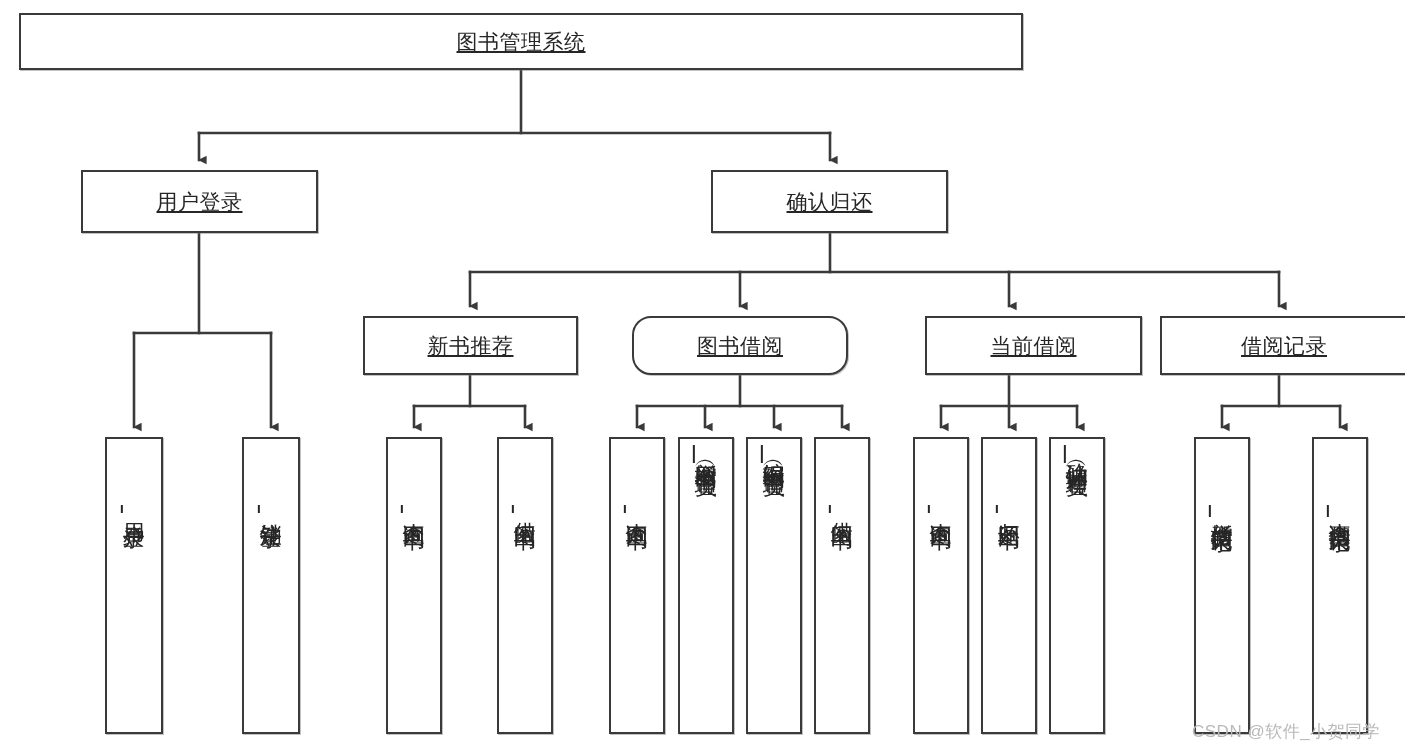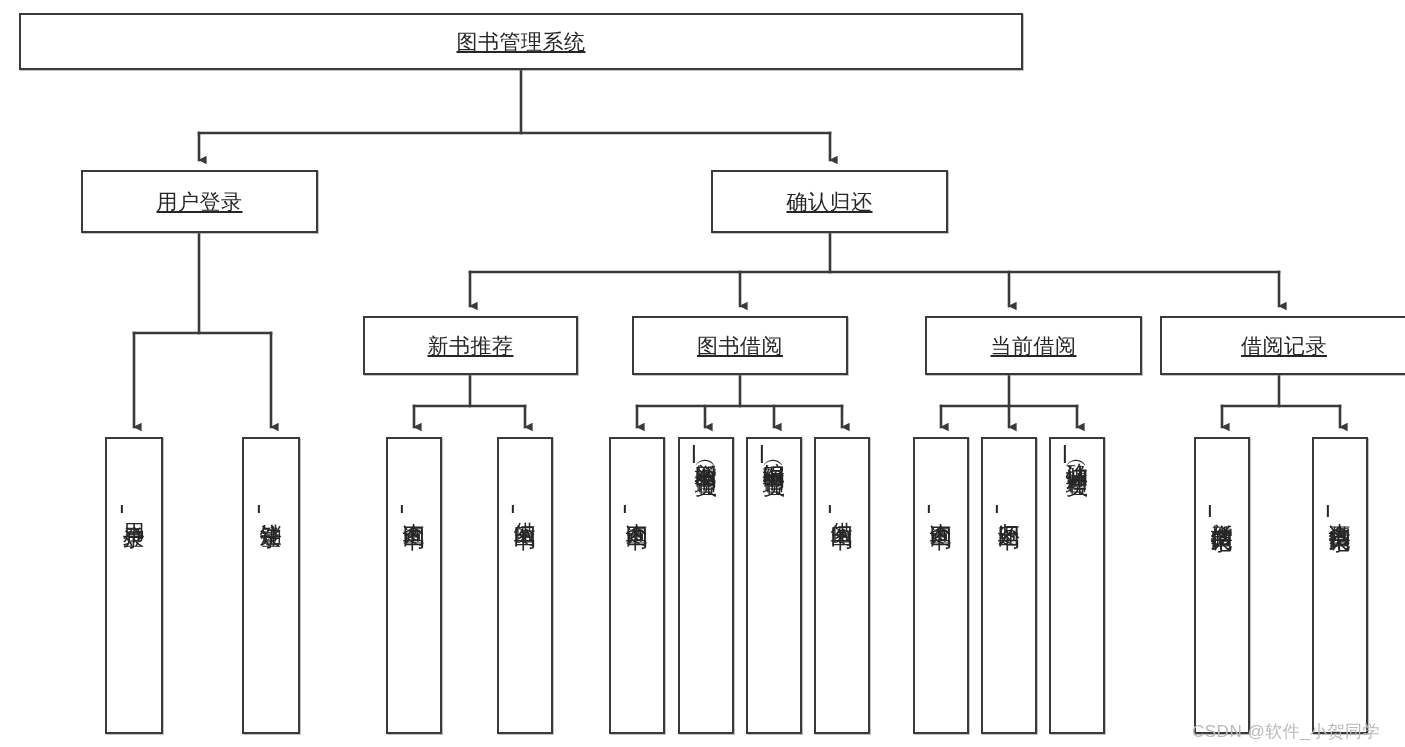--- a/index.html
+++ b/index.html
@@ -133,21 +133,21 @@
   <div class="node horizontal" style="left:81px; top:170px; width:237px; height:63px;">
     <span class="node-label">用户登录</span>
   </div>
   <div class="node horizontal" style="left:711px; top:170px; width:237px; height:63px;">
     <span class="node-label">确认归还</span>
   </div>
 
   <div class="node horizontal" style="left:363px; top:316px; width:215px; height:59px;">
     <span class="node-label">新书推荐</span>
   </div>
-  <div class="node horizontal" style="left:632px; top:316px; width:216px; height:59px;">
+  <div class="node horizontal" style="left:632px; top:316px; width:216px; height:59px;border-radius:19px;">
     <span class="node-label">图书借阅</span>
   </div>
   <div class="node horizontal" style="left:925px; top:316px; width:217px; height:59px;">
     <span class="node-label">当前借阅</span>
   </div>
   <div class="node horizontal" style="left:1160px; top:316px; width:248px; height:59px;">
     <span class="node-label">借阅记录</span>
   </div>
 
   <div class="node vertical mid" style="left:105px; top:437px; width:58px; height:297px;">

